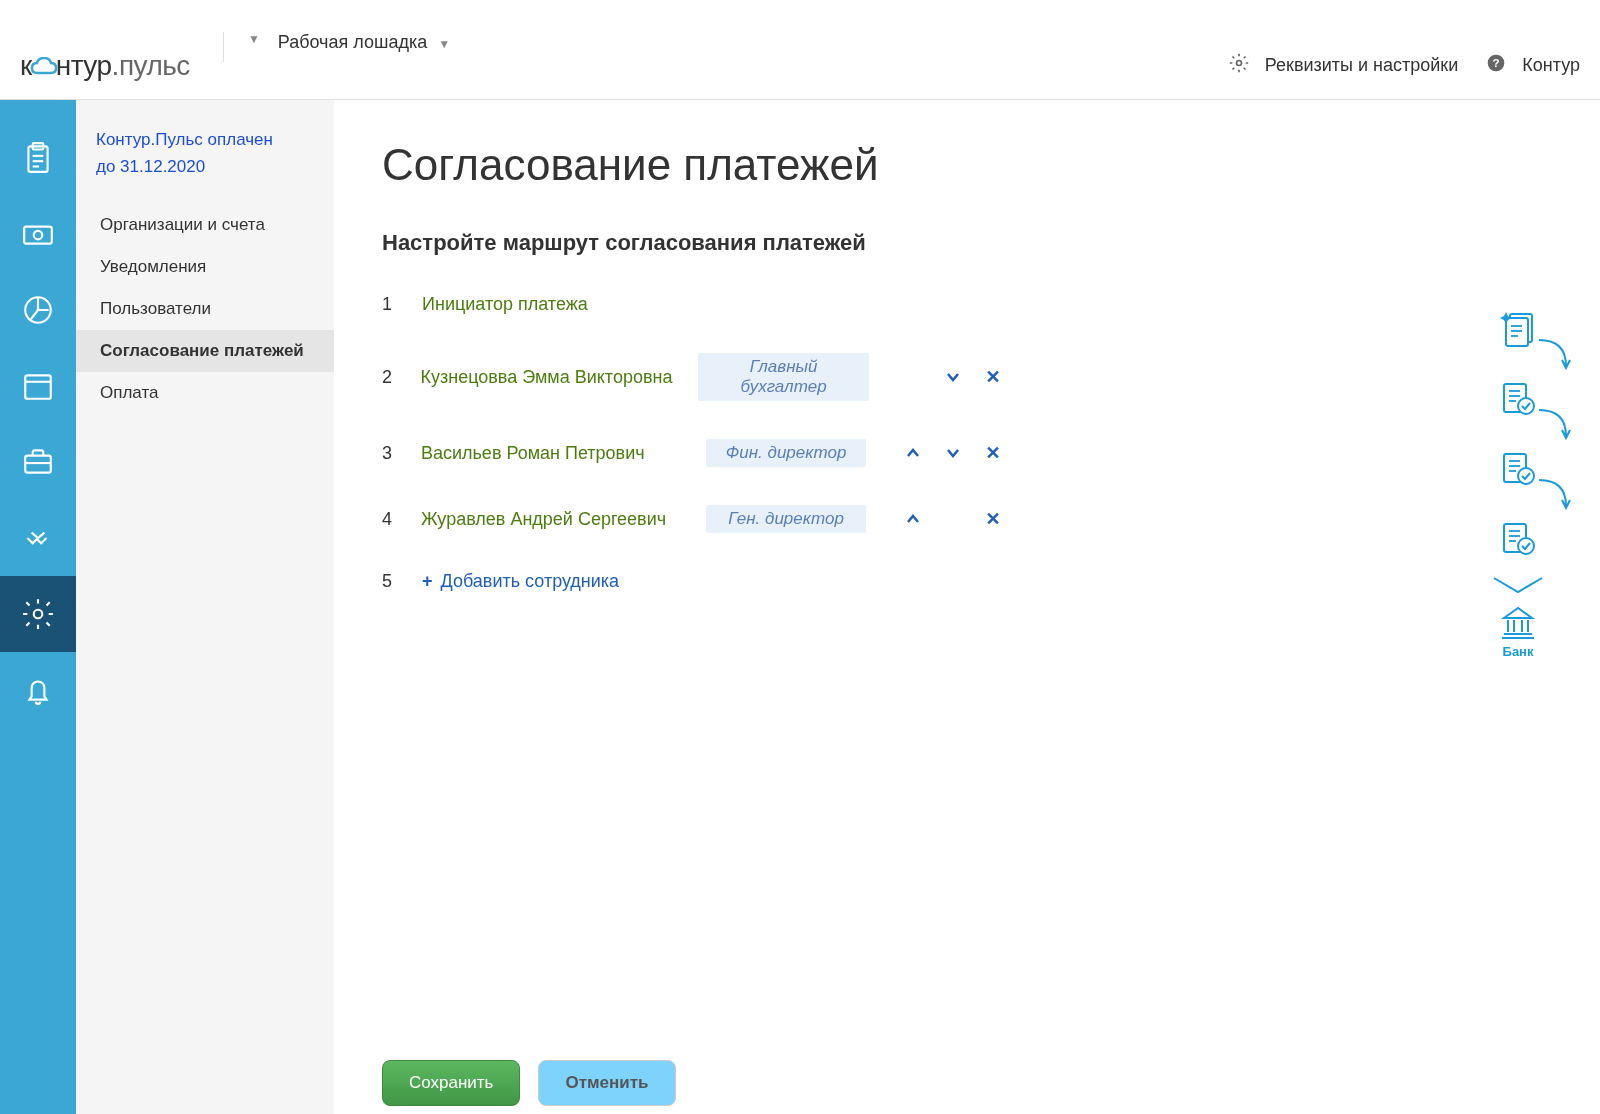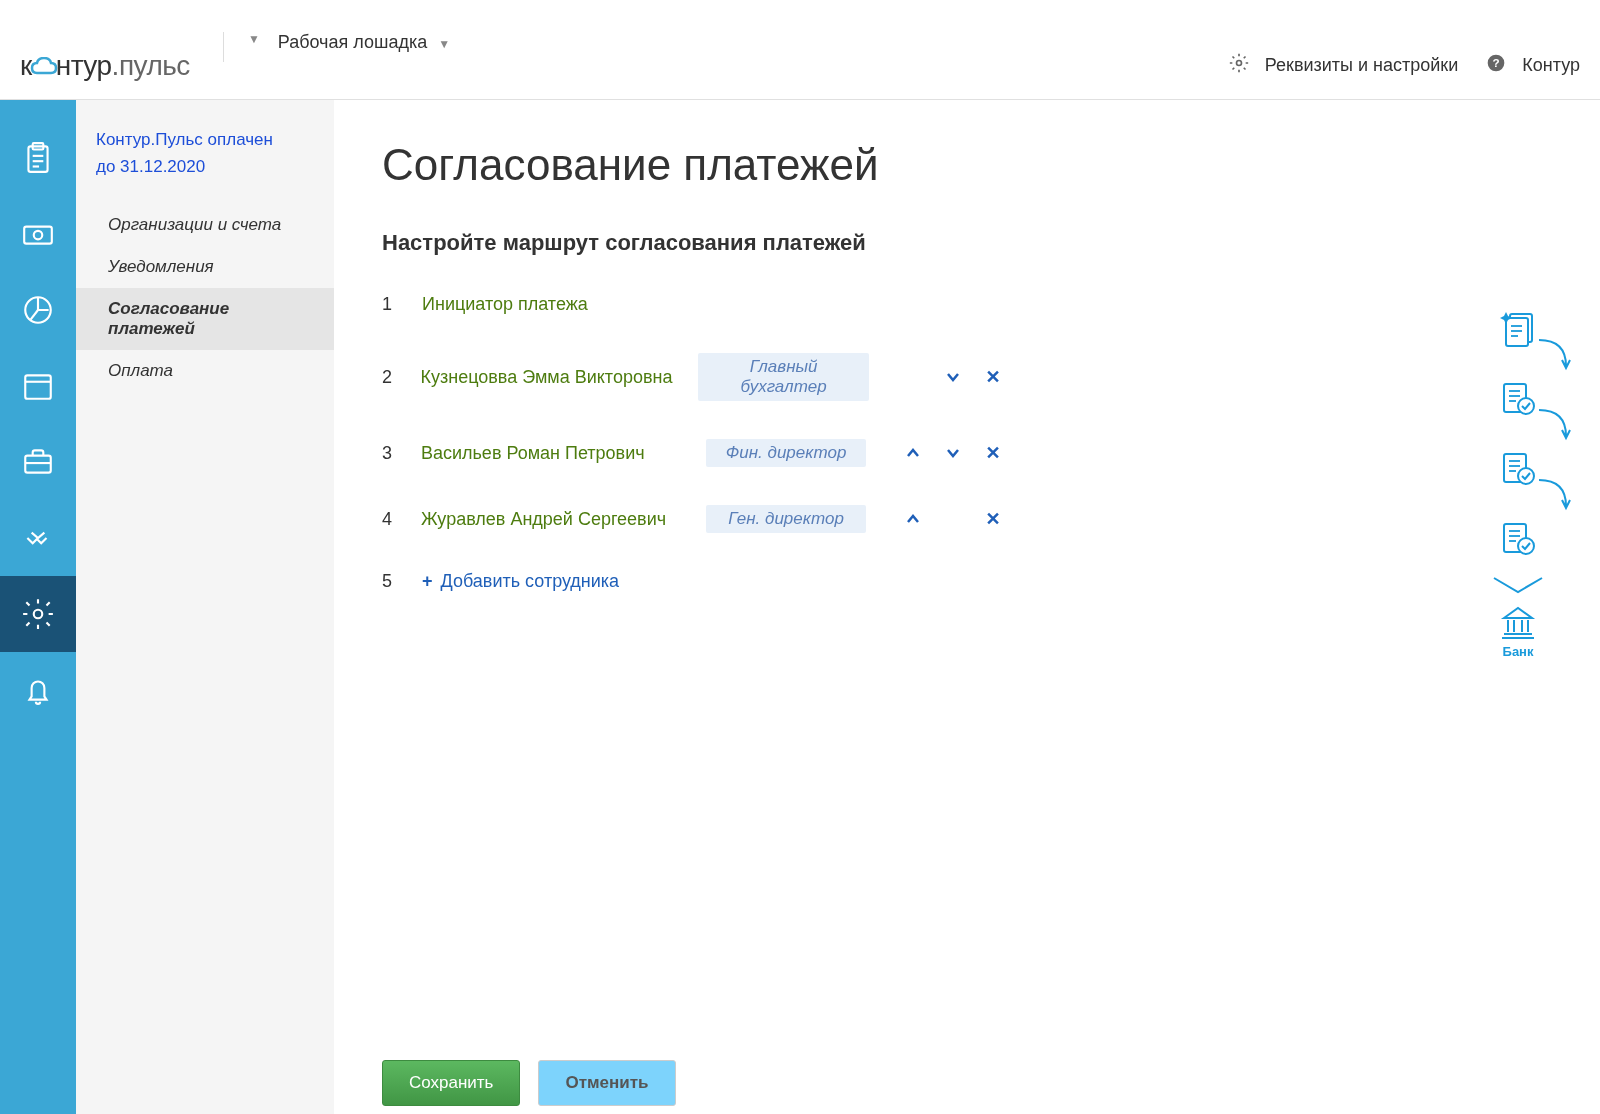--- a/index.html
+++ b/index.html
@@ -96,25 +96,24 @@
       background: #f5f5f5;
       padding: 26px 0;
     }
     .subscription-info {
       padding: 0 20px 24px 20px;
       color: #1d4ed8;
       font-size: 17px;
       line-height: 1.6;
     }
     .settings-nav-item {
-      padding: 11px 32px;
+      padding: 11px 24px;
       font-size: 17px;
       color: #333;
       cursor: pointer;
-      font-style: italic;
     }
     .settings-nav-item.active {
       background: #e5e5e5;
       font-weight: 600;
     }
     
     
     .main {
       flex: 1;
       padding: 40px 48px;
@@ -212,21 +211,21 @@
     .footer-buttons {
       position: absolute;
       bottom: 40px;
       left: 48px;
       display: flex;
       gap: 18px;
     }
     .btn {
       padding: 12px 26px;
       font-size: 17px;
-      border-radius: 3px;
+      border-radius: 8px;
       cursor: pointer;
       border: 1px solid #ccc;
     }
     .btn-primary {
       background: #4caf50;
       background: linear-gradient(#5cb860, #419645);
       color: #fff;
       border-color: #3d8b40;
     }
     .btn-secondary {
@@ -337,20 +336,21 @@
     </div>
   </div>
 
   <div class="settings-sidebar">
     <div class="subscription-info">
       <div>Контур.Пульс оплачен</div>
       <div>до 31.12.2020</div>
     </div>
     <div class="settings-nav-item">Организации и счета</div>
     <div class="settings-nav-item">Уведомления</div>
+    <div class="settings-nav-item">Пользователи</div>
     <div class="settings-nav-item active">Согласование платежей</div>
     <div class="settings-nav-item">Оплата</div>
   </div>
 
   <div class="main">
     <h1 class="page-title">Согласование платежей</h1>
     <h2 class="section-title">Настройте маршрут согласования платежей</h2>
 
     <div style="max-width:620px">
 

